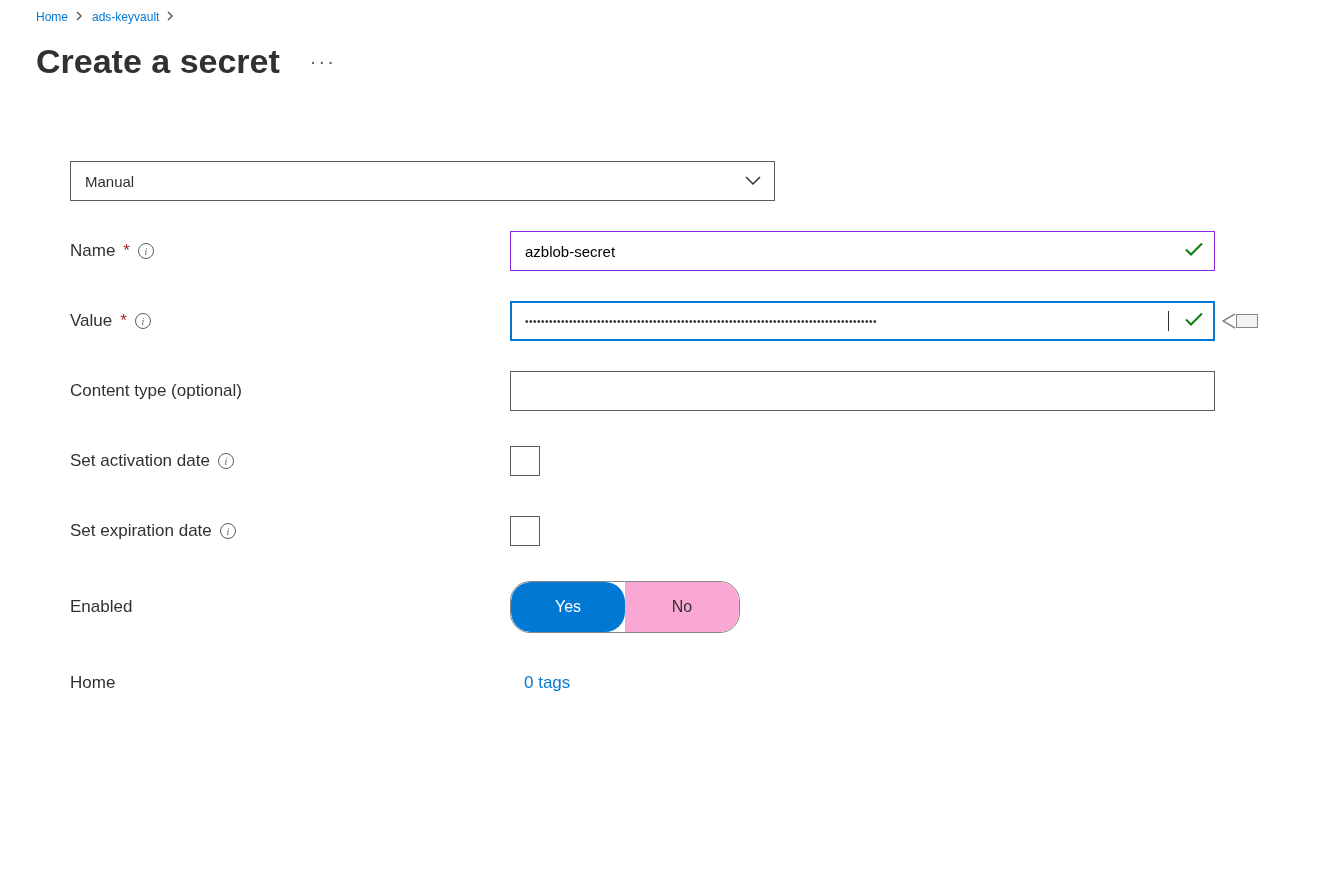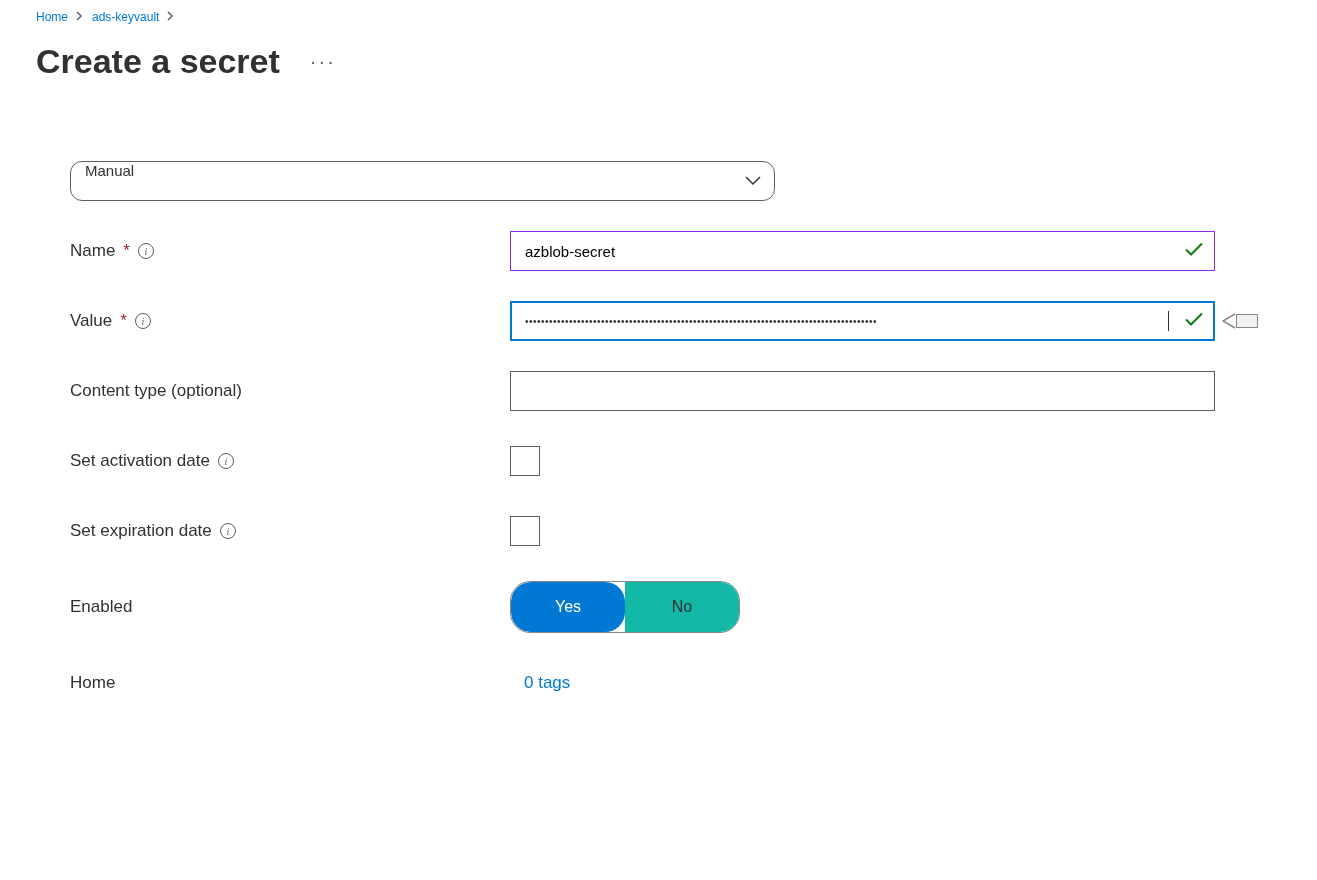--- a/index.html
+++ b/index.html
@@ -86,26 +86,26 @@
       position: relative;
     }
     .select-wrap {
       position: relative;
       width: 100%;
     }
     .select {
       width: 100%;
       height: 40px;
       border: 1px solid #605e5c;
-      border-radius: 12px;
+      border-radius: 0;
       background: #fff;
       padding: 0 14px;
       font-size: 15px;
       display: flex;
-      align-items: flex-start;
+      align-items: center;
       cursor: pointer;
     }
     .select-chev {
       position: absolute;
       right: 14px;
       top: 50%;
       transform: translateY(-50%);
       pointer-events: none;
     }
     .text-input {
@@ -167,21 +167,21 @@
       height: 52px;
       width: 230px;
     }
     .seg-opt {
       flex: 1;
       display: flex;
       align-items: center;
       justify-content: center;
       font-size: 16px;
       cursor: pointer;
-      background: #14b8a6;
+      background: #f9a8d4;
       color: #323130;
     }
     .seg-opt.active {
       background: #0078d4;
       color: #fff;
       border-radius: 20px;
     }
     .tags-link {
       color: #0078d4;
       font-size: 17px;

